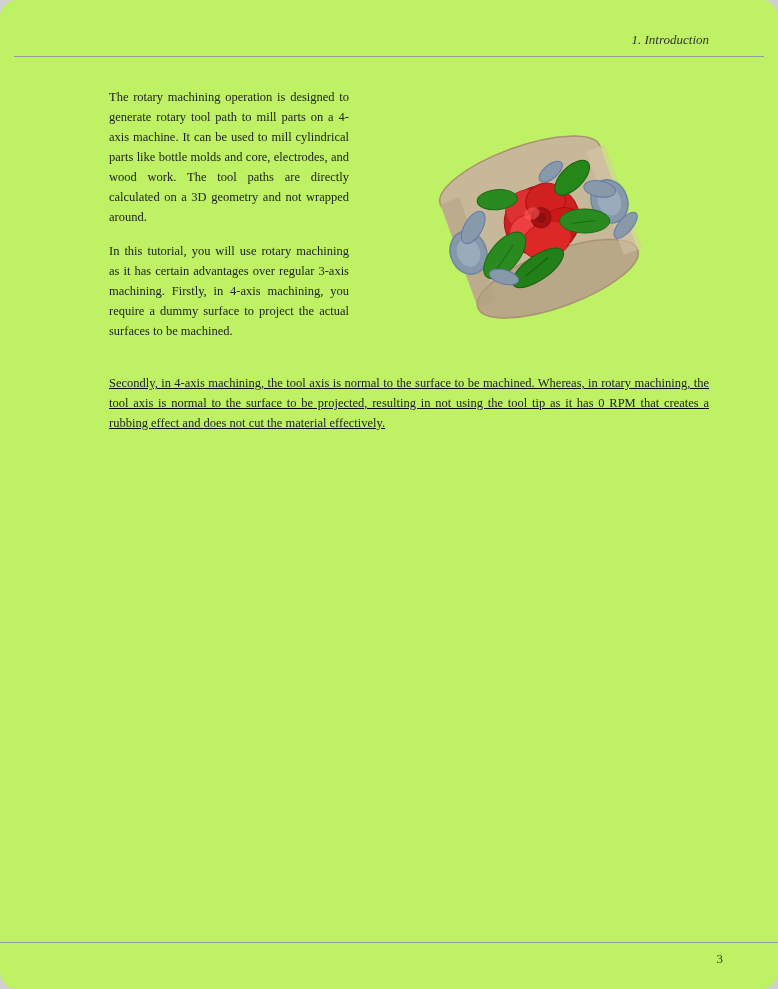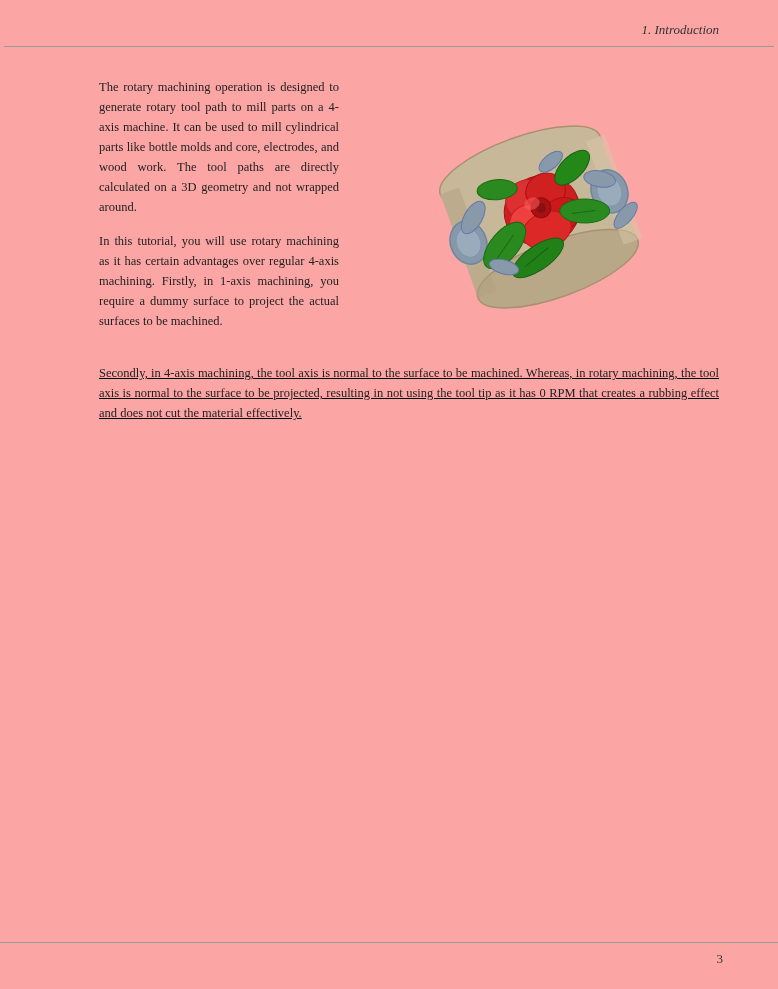--- a/index.html
+++ b/index.html
@@ -13,23 +13,24 @@
       display: flex;
       justify-content: center;
       align-items: flex-start;
       min-height: 989px;
       font-family: 'Times New Roman', Times, serif;
     }
 
     .page {
       width: 778px;
       min-height: 989px;
-      background: #fca5a5;
+      background: #bef264;
       position: relative;
-      padding: 4px;
+      padding: 14px;
+      border-radius: 17px;
     }
 
     .header {
       display: flex;
       justify-content: flex-end;
       padding: 18px 55px 8px 55px;
       border-bottom: 1.5px solid #999;
     }
 
     .header-title {
@@ -108,21 +109,21 @@
 <div class="page">
   <div class="header">
     <span class="header-title">1. Introduction</span>
   </div>
 
   <div class="content">
 
     <div class="intro-section">
       <div class="intro-text-col">
         <p class="text-block">The rotary machining operation is designed to generate rotary tool path to mill parts on a 4-axis machine. It can be used to mill cylindrical parts like bottle molds and core, electrodes, and wood work. The tool paths are directly calculated on a 3D geometry and not wrapped around.</p>
-        <p class="text-block">In this tutorial, you will use rotary machining as it has certain advantages over regular 4-axis machining. Firstly, in 1-axis machining, you require a dummy surface to project the actual surfaces to be machined.</p>
+        <p class="text-block">In this tutorial, you will use rotary machining as it has certain advantages over regular 3-axis machining. Firstly, in 4-axis machining, you require a dummy surface to project the actual surfaces to be machined.</p>
       </div>
       <div class="intro-image-col">
 
         <svg class="rotary-image" viewBox="0 0 320 280" xmlns="http://www.w3.org/2000/svg">
 
           <g transform="rotate(-20, 160, 140)">
 
             <ellipse cx="160" cy="85" rx="85" ry="28" fill="#c8b89a" stroke="#a89070" stroke-width="1.5"></ellipse>
             <rect x="75" y="85" width="170" height="110" fill="#c8b89a" stroke="none"></rect>
             <ellipse cx="160" cy="195" rx="85" ry="28" fill="#b8a888" stroke="#a89070" stroke-width="1.5"></ellipse>

